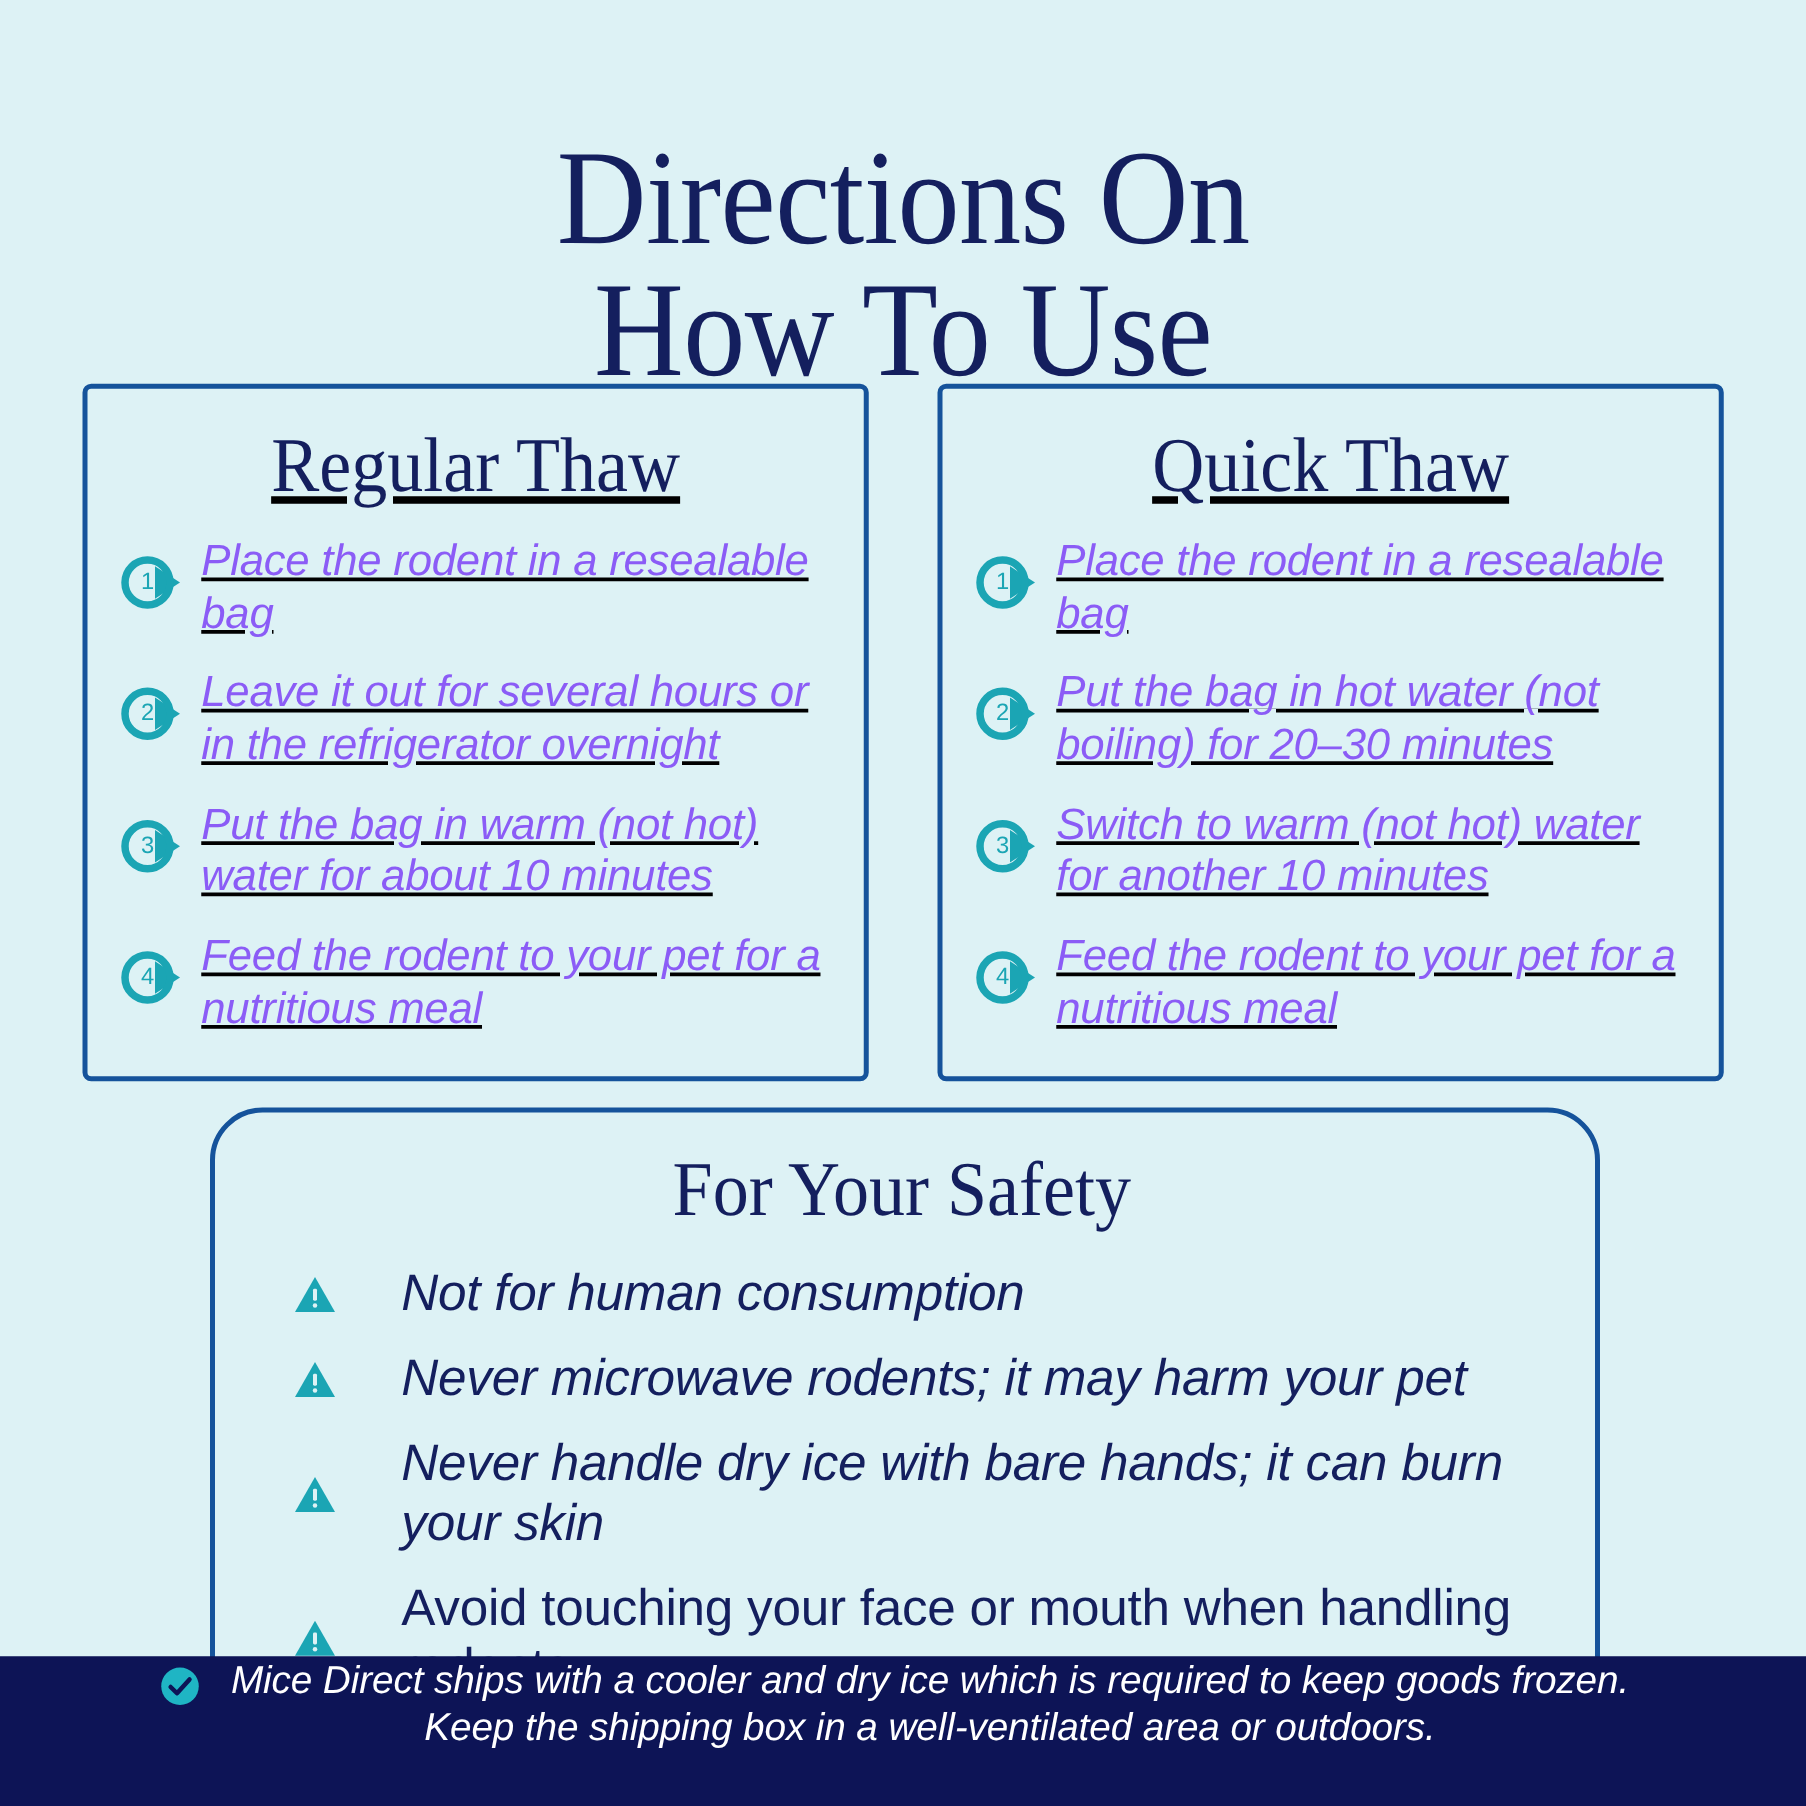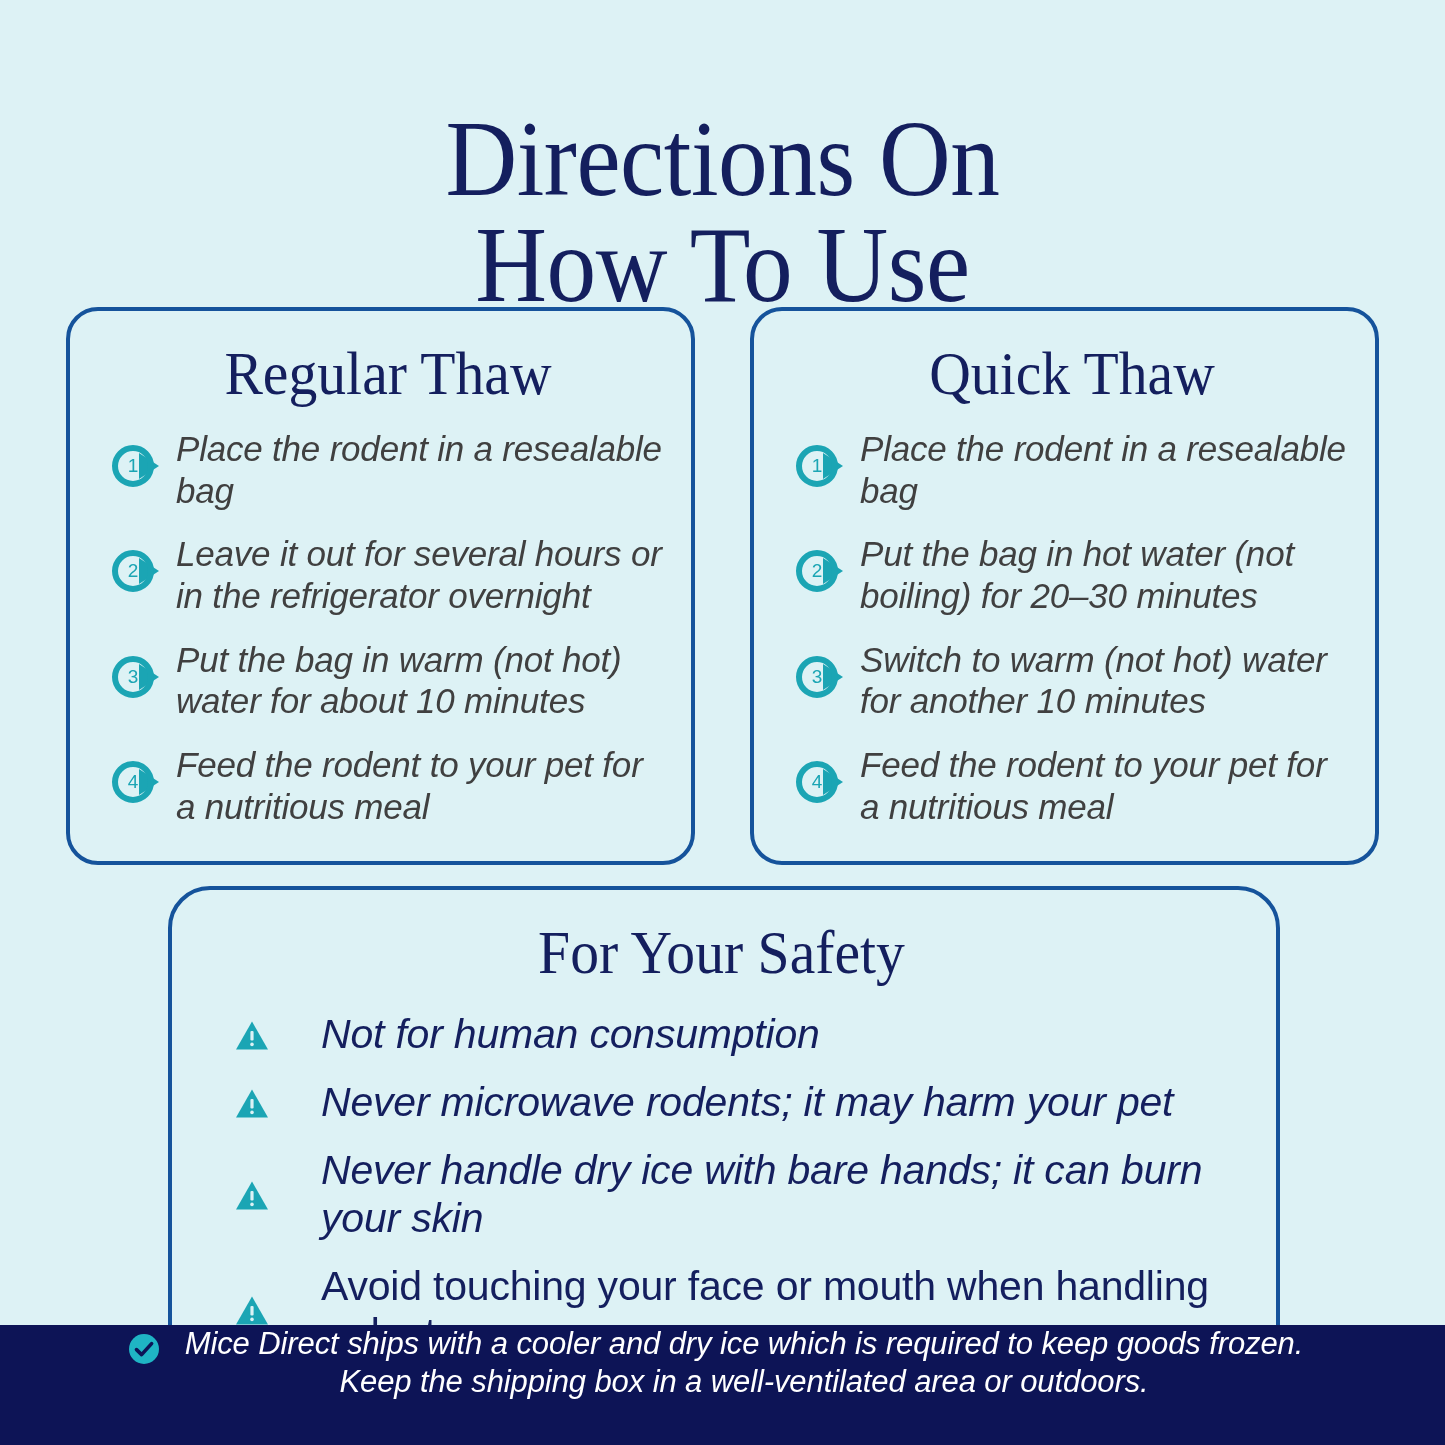--- a/index.html
+++ b/index.html
@@ -38,24 +38,25 @@
     top: 307px;
     left: 66px;
     width: 1313px;
     display: flex;
     gap: 55px;
   }
   .card {
     box-sizing: border-box;
     flex: 1 1 0;
     border: 4px solid #15539b;
-    border-radius: 32px;
+    border-radius: 7px;
     background: #ddf2f5;
-    padding: 30px 26px 34px 41px;
+    padding: 30px 26px 34px 26px;
     min-height: 542px;
+    text-decoration: underline;
   }
   .card-title {
     text-align: center;
     color: #141f5e;
     font-family: "Liberation Serif", serif;
     font-size: 62px;
     font-weight: 400;
     line-height: 1.05;
     margin: 0 0 22px 0;
     transform: scaleX(0.93);
@@ -91,21 +92,21 @@
     height: 52px;
     display: flex;
     align-items: center;
     justify-content: center;
     color: #1ba5b4;
     font-size: 19px;
     font-weight: 400;
     font-family: "Liberation Sans", sans-serif;
   }
   .step-text {
-    color: #404040;
+    color: #8b5cf6;
     font-size: 35px;
     line-height: 1.19;
     font-style: italic;
     font-weight: 400;
     letter-spacing: -0.2px;
   }
 
   
   .safety-card {
     position: absolute;

